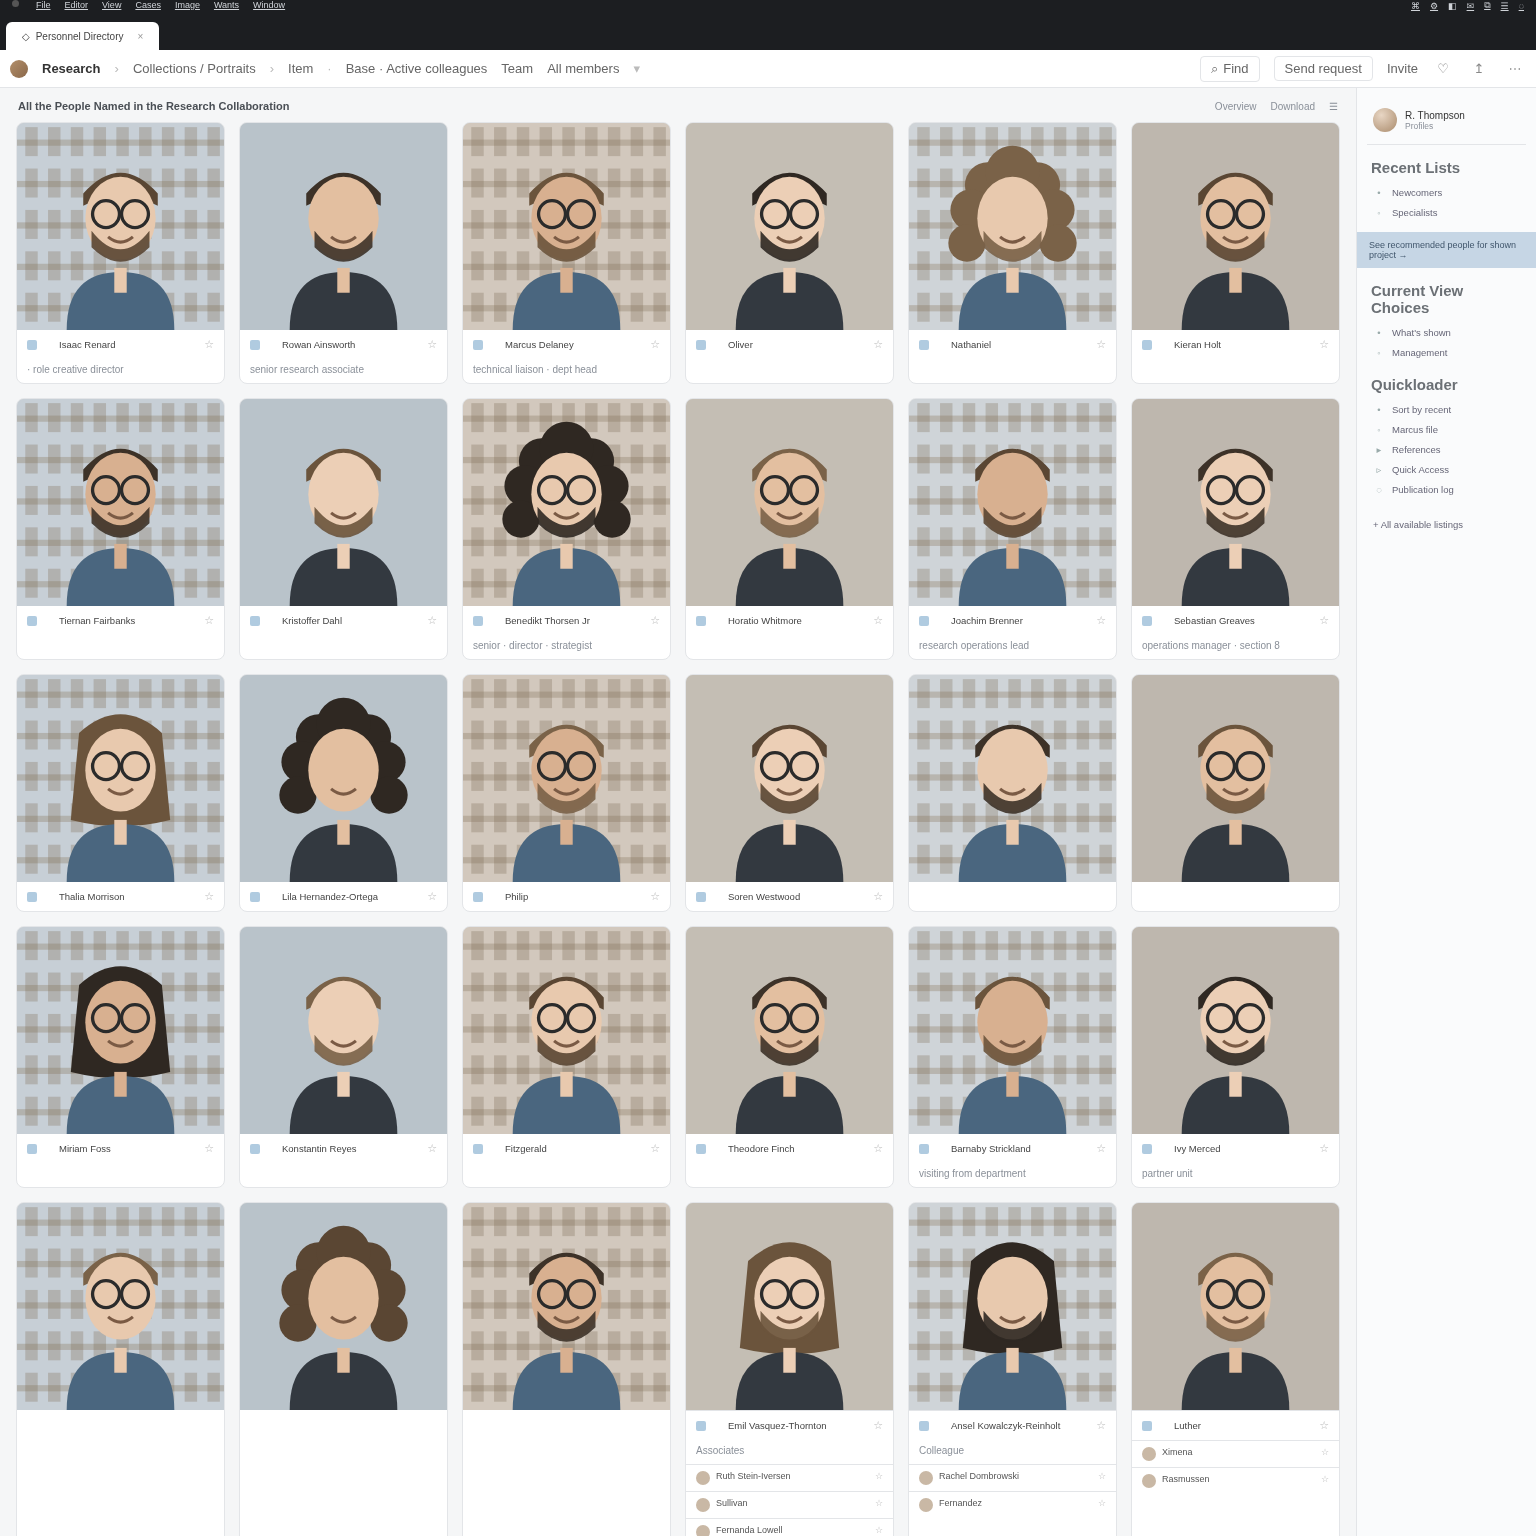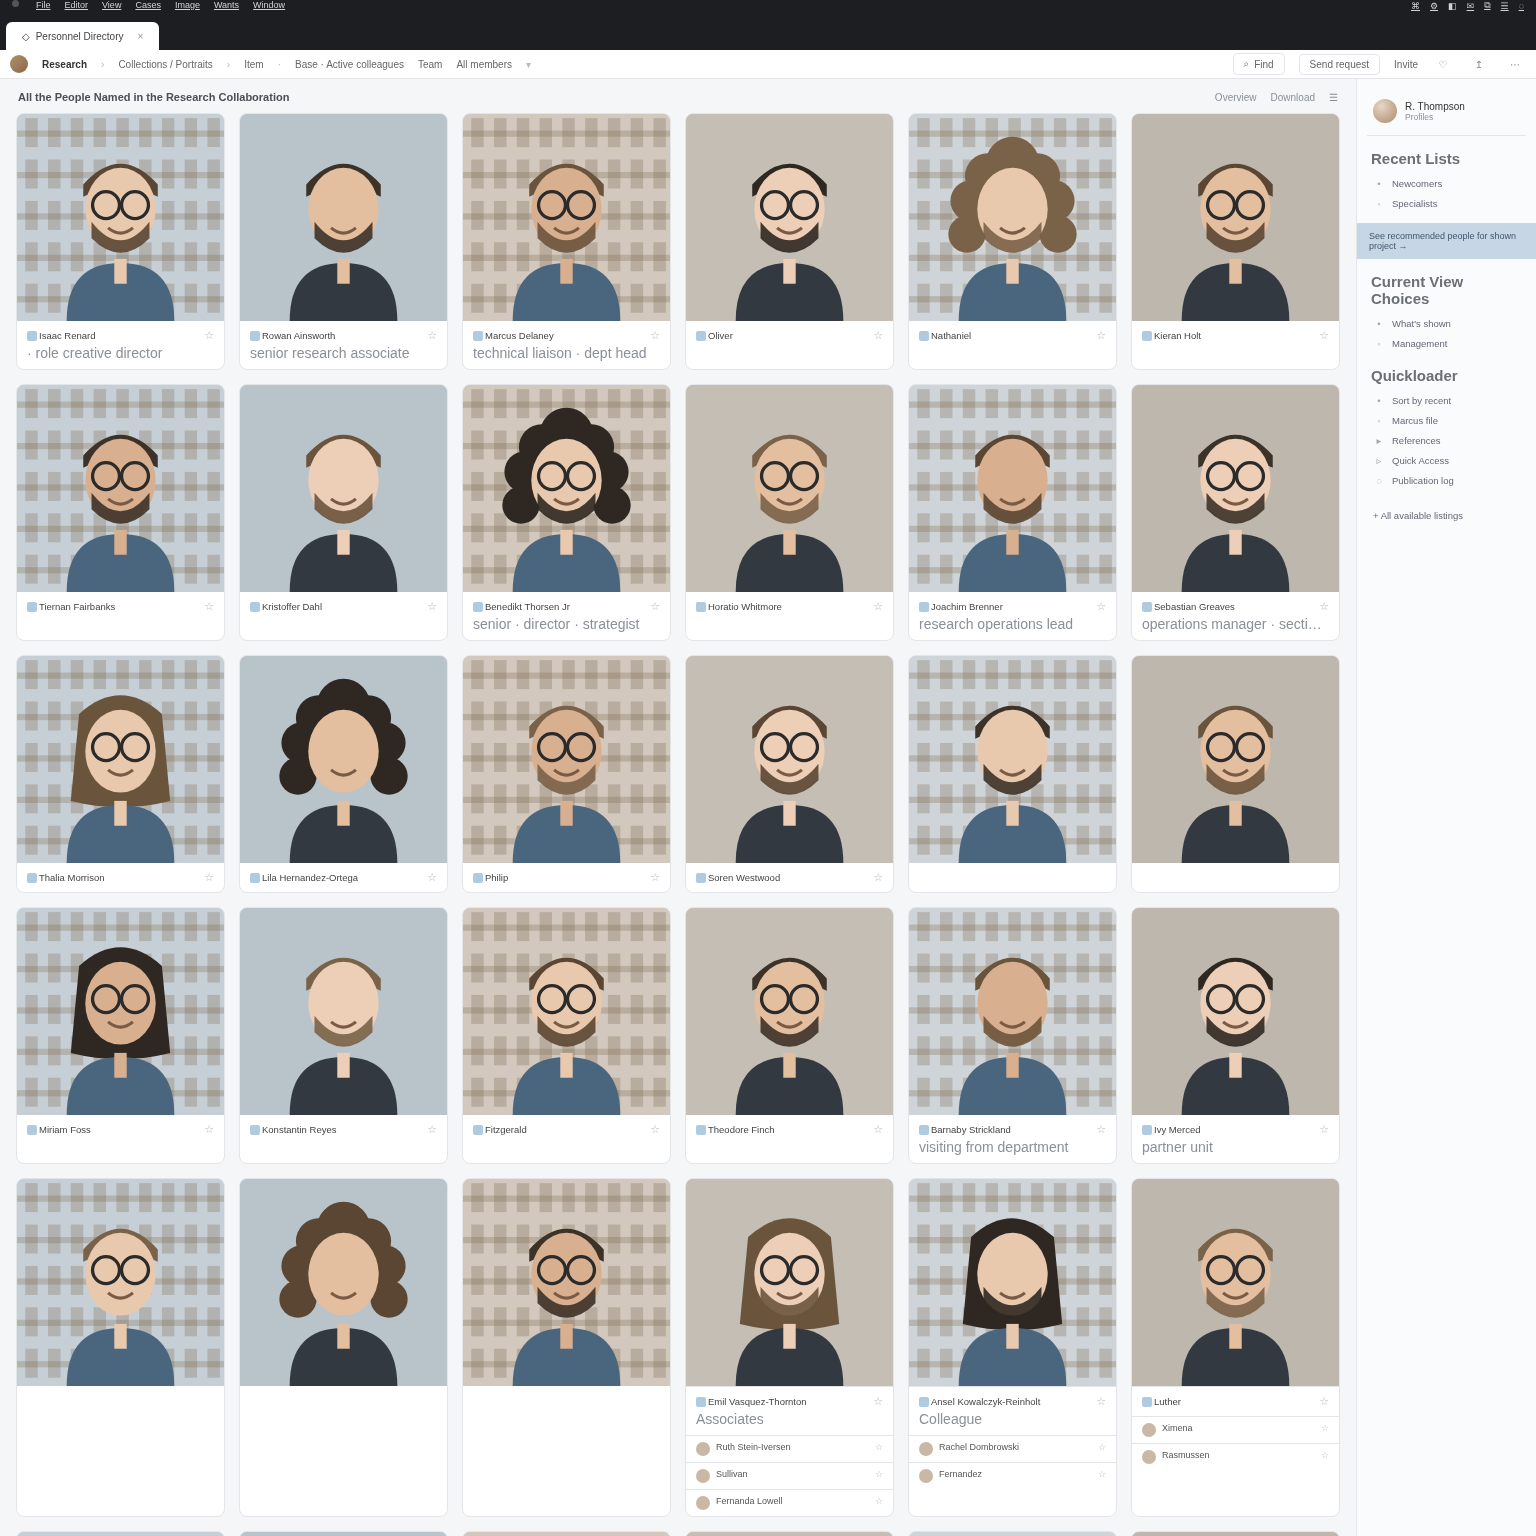--- a/index.html
+++ b/index.html
@@ -10,46 +10,46 @@
   *{box-sizing:border-box;font-family:-apple-system,BlinkMacSystemFont,"Segoe UI",Helvetica,Arial,sans-serif;}
   body{margin:0;background:var(--bg);color:var(--text);font-size:11px;}
   
   .osbar{background:var(--dark);color:#cfd3d8;height:18px;display:flex;align-items:flex-start;padding:0 12px;gap:14px;font-size:9px;text-decoration:underline;}
   .osbar .dot{width:7px;height:7px;border-radius:50%;background:#555;display:inline-block;margin-right:3px;}
   .osbar-right{margin-left:auto;display:flex;gap:10px;align-items:center;}
   .tabbar{background:var(--dark);height:32px;display:flex;align-items:flex-end;padding:0 6px;gap:2px;}
   .tab{height:28px;display:flex;align-items:center;gap:6px;padding:0 16px;color:#bfc5cc;font-size:10px;border-radius:6px 6px 0 0;cursor:pointer;}
   .tab.active{background:var(--tab);color:#444;}
   .tab .x{margin-left:8px;color:#999;}
-  .toolbar{background:var(--tab);height:29px;border-bottom:1px solid var(--border);display:flex;align-items:center;padding:0 10px;gap:14px;font-size:10px;color:#666;}
+  .toolbar{background:var(--tab);height:38px;border-bottom:1px solid var(--border);display:flex;align-items:center;padding:0 10px;gap:14px;font-size:13px;color:#666;}
   .toolbar .avatar{width:18px;height:18px;border-radius:50%;background:linear-gradient(135deg,#b38f6a,#8a684a);}
   .toolbar .title{font-weight:600;color:#333;}
   .toolbar .breadcrumb-sep{color:#bbb;}
   .toolbar .spacer{flex:1;}
   .toolbar .pill{padding:4px 10px;border:1px solid var(--border);border-radius:4px;display:flex;gap:5px;align-items:center;cursor:pointer;}
   .toolbar .icon-btn{width:22px;height:22px;display:flex;align-items:center;justify-content:center;color:#888;cursor:pointer;}
   
   .shell{display:flex;min-height:calc(100vh - 88px);}
   .main{flex:1;padding:12px 16px 40px;}
   .sidebar{width:180px;padding:14px 10px;background:#fafbfc;border-left:1px solid var(--border);font-size:10px;}
   .heading-row{display:flex;align-items:center;padding:0 2px 10px;}
   .heading{font-size:11px;font-weight:600;color:#4a4f55;}
   .head-controls{margin-left:auto;display:flex;gap:14px;color:var(--muted);font-size:10px;align-items:flex-end;}
   .head-controls span{cursor:pointer;}
   
   .grid{display:grid;grid-template-columns:repeat(6,1fr);gap:14px;}
   .card{background:var(--card);border:1px solid var(--border);border-radius:8px;overflow:hidden;display:flex;flex-direction:column;}
   .thumb{aspect-ratio:1/1;background:#ccc;}
   .thumb svg{width:100%;height:100%;display:block;}
   .meta{padding:8px 10px;}
-  .meta .line1{display:flex;align-items:center;gap:2px;font-size:9.5px;color:#444;}
+  .meta .line1{display:flex;align-items:center;gap:22px;font-size:9.5px;color:#444;}
   .meta .line1 .mini-ico{width:10px;height:10px;border-radius:2px;background:#b0cbe0;flex:0 0 auto;}
   .meta .line1 .name{flex:1;white-space:nowrap;overflow:hidden;text-overflow:ellipsis;}
   .meta .line1 .bk{color:#bbb;font-size:11px;cursor:pointer;}
-  .meta .line2{margin-top:3px;font-size:14px;color:var(--muted);white-space:nowrap;overflow:hidden;text-overflow:ellipsis;}
+  .meta .line2{margin-top:13px;font-size:10px;color:var(--muted);white-space:nowrap;overflow:hidden;text-overflow:ellipsis;}
   .card.expanded .meta{border-top:1px solid var(--border);}
   .card .subrow{display:flex;gap:6px;padding:6px 10px;border-top:1px solid var(--border);font-size:9px;color:#555;cursor:pointer;}
   .card .subrow .mini-av{width:14px;height:14px;border-radius:50%;background:#c9b8a5;}
   .card .subrow .bk{margin-left:auto;color:#bbb;}
   
   .side-profile{display:flex;gap:8px;align-items:center;padding:6px 6px 12px;border-bottom:1px solid var(--border);}
   .side-profile .av{width:24px;height:24px;border-radius:50%;background:radial-gradient(circle at 35% 30%,#e8d6c4,#a98a6b);}
   .side-profile .nm{font-size:10px;font-weight:400;color:#333;}
   .side-profile .sub{font-size:8.5px;color:var(--muted);}
   .side-list{padding:8px 0;display:flex;flex-direction:column;gap:4px;}

